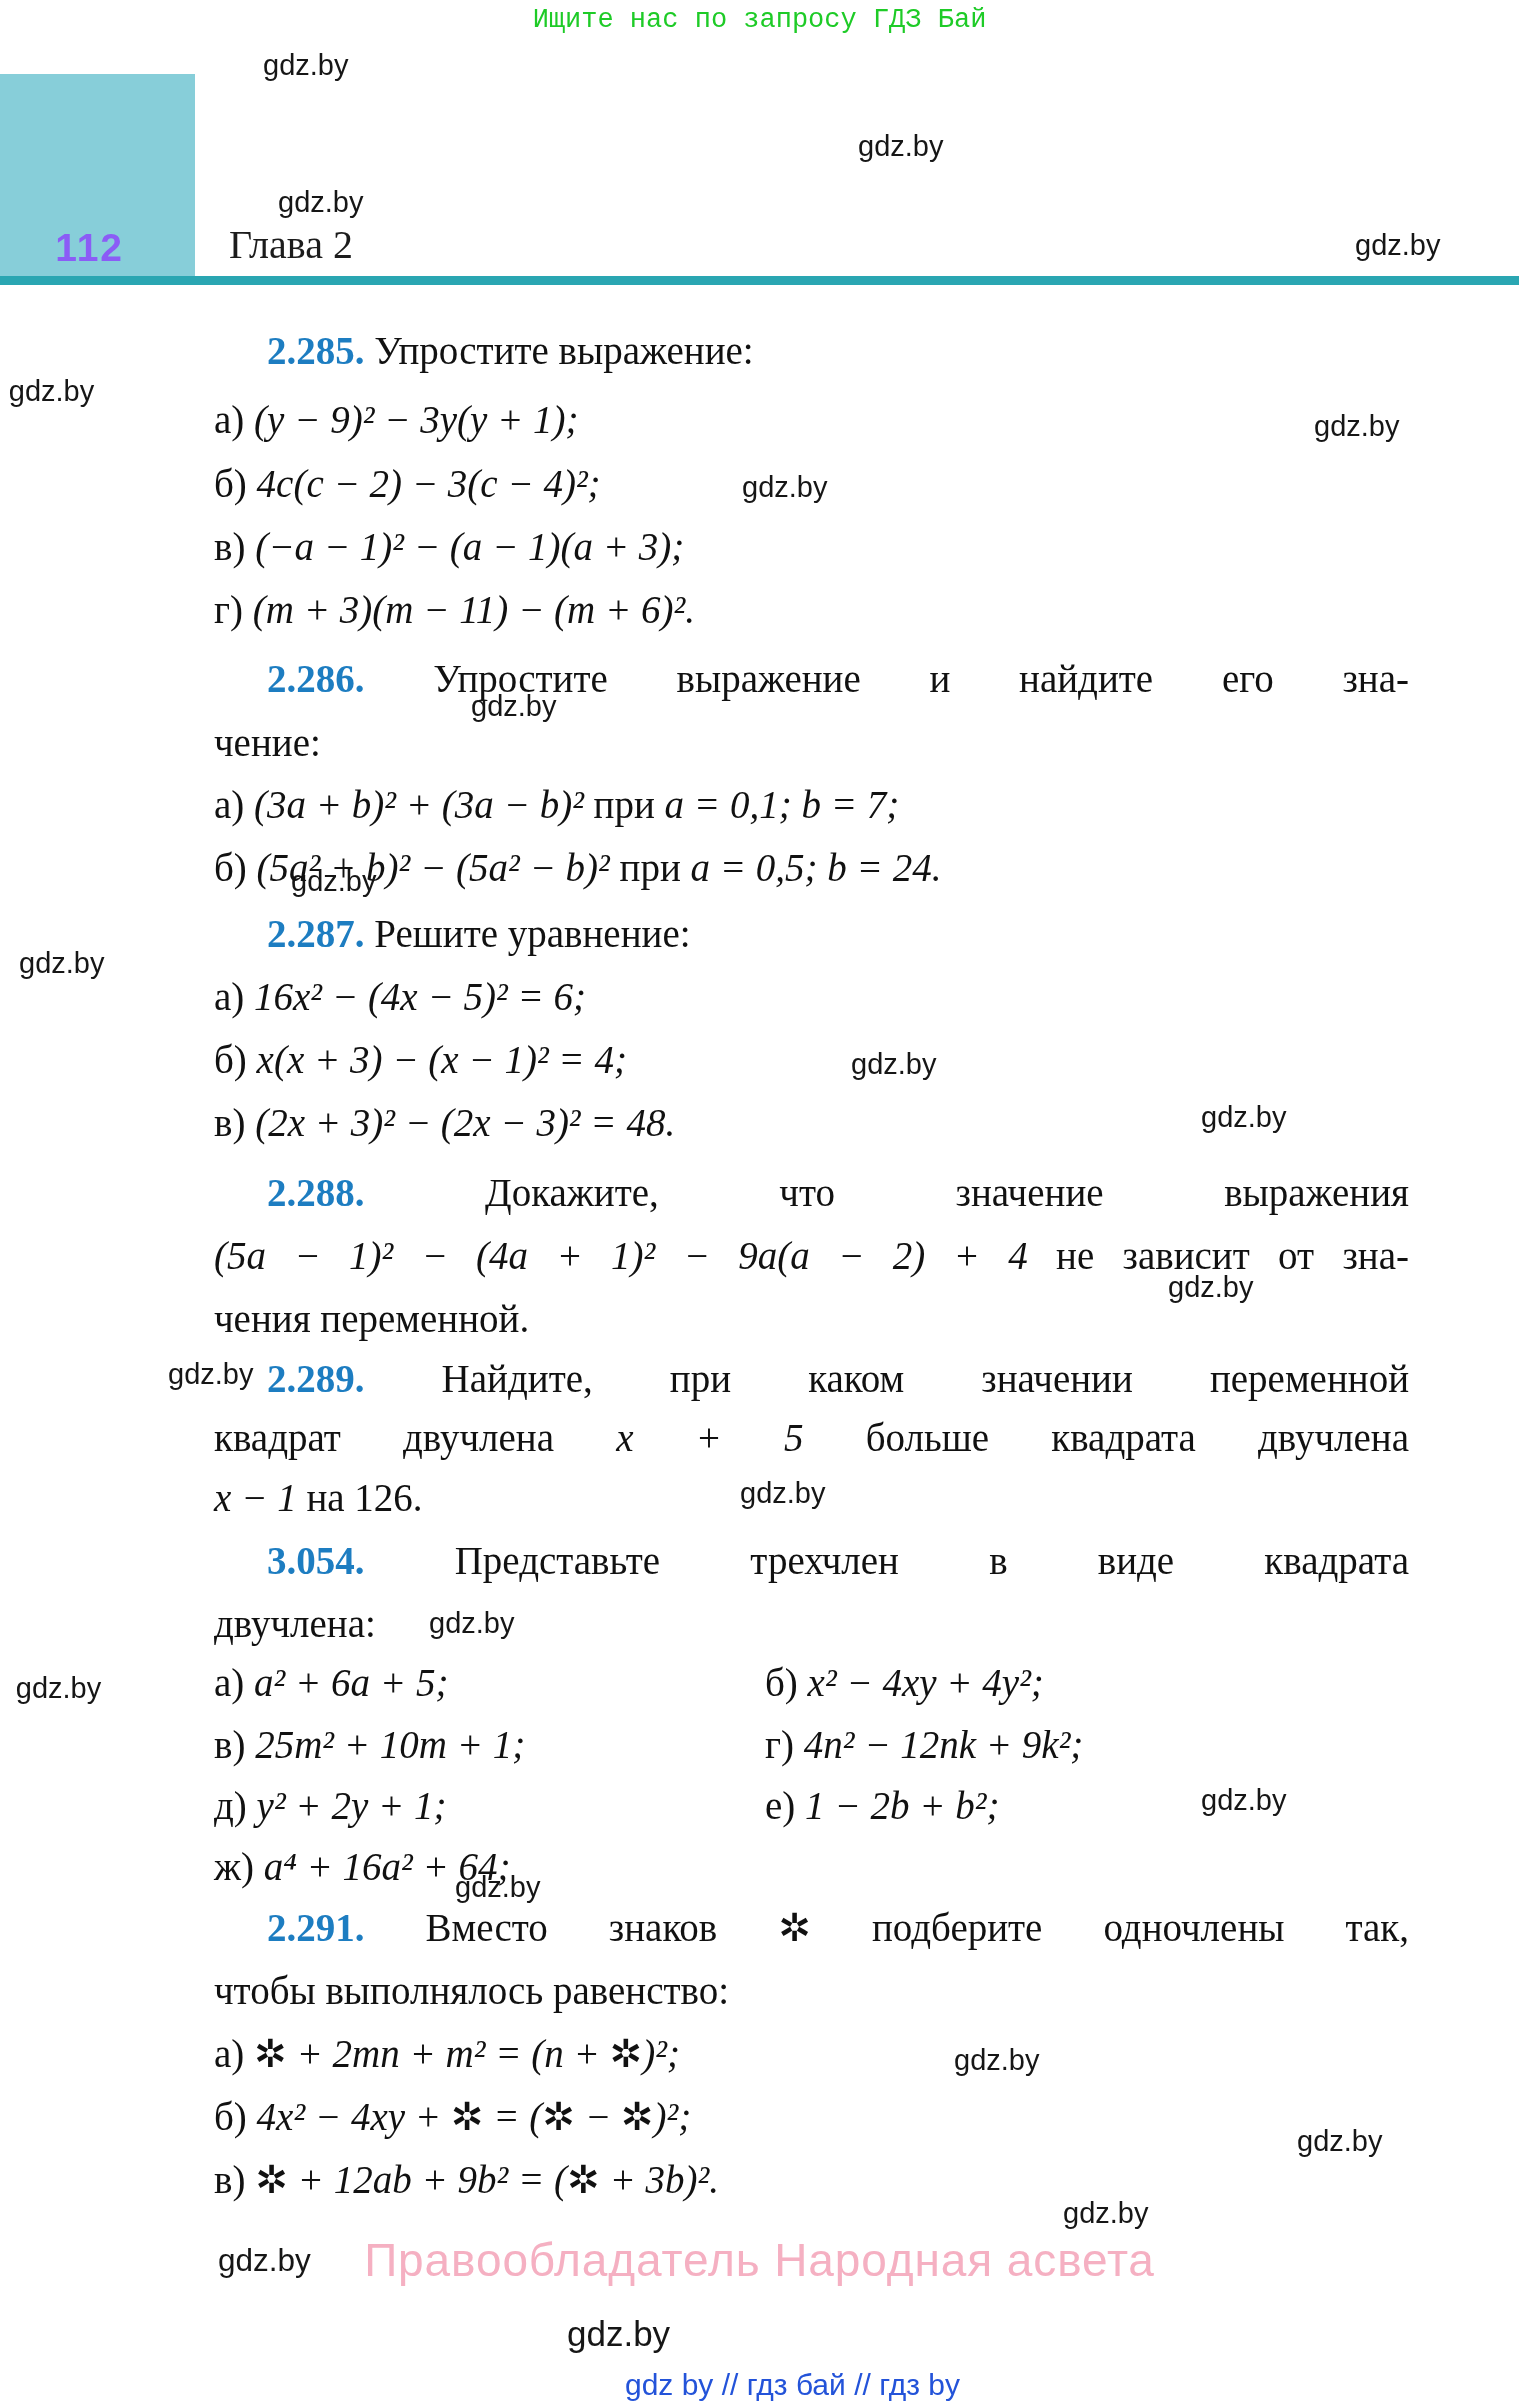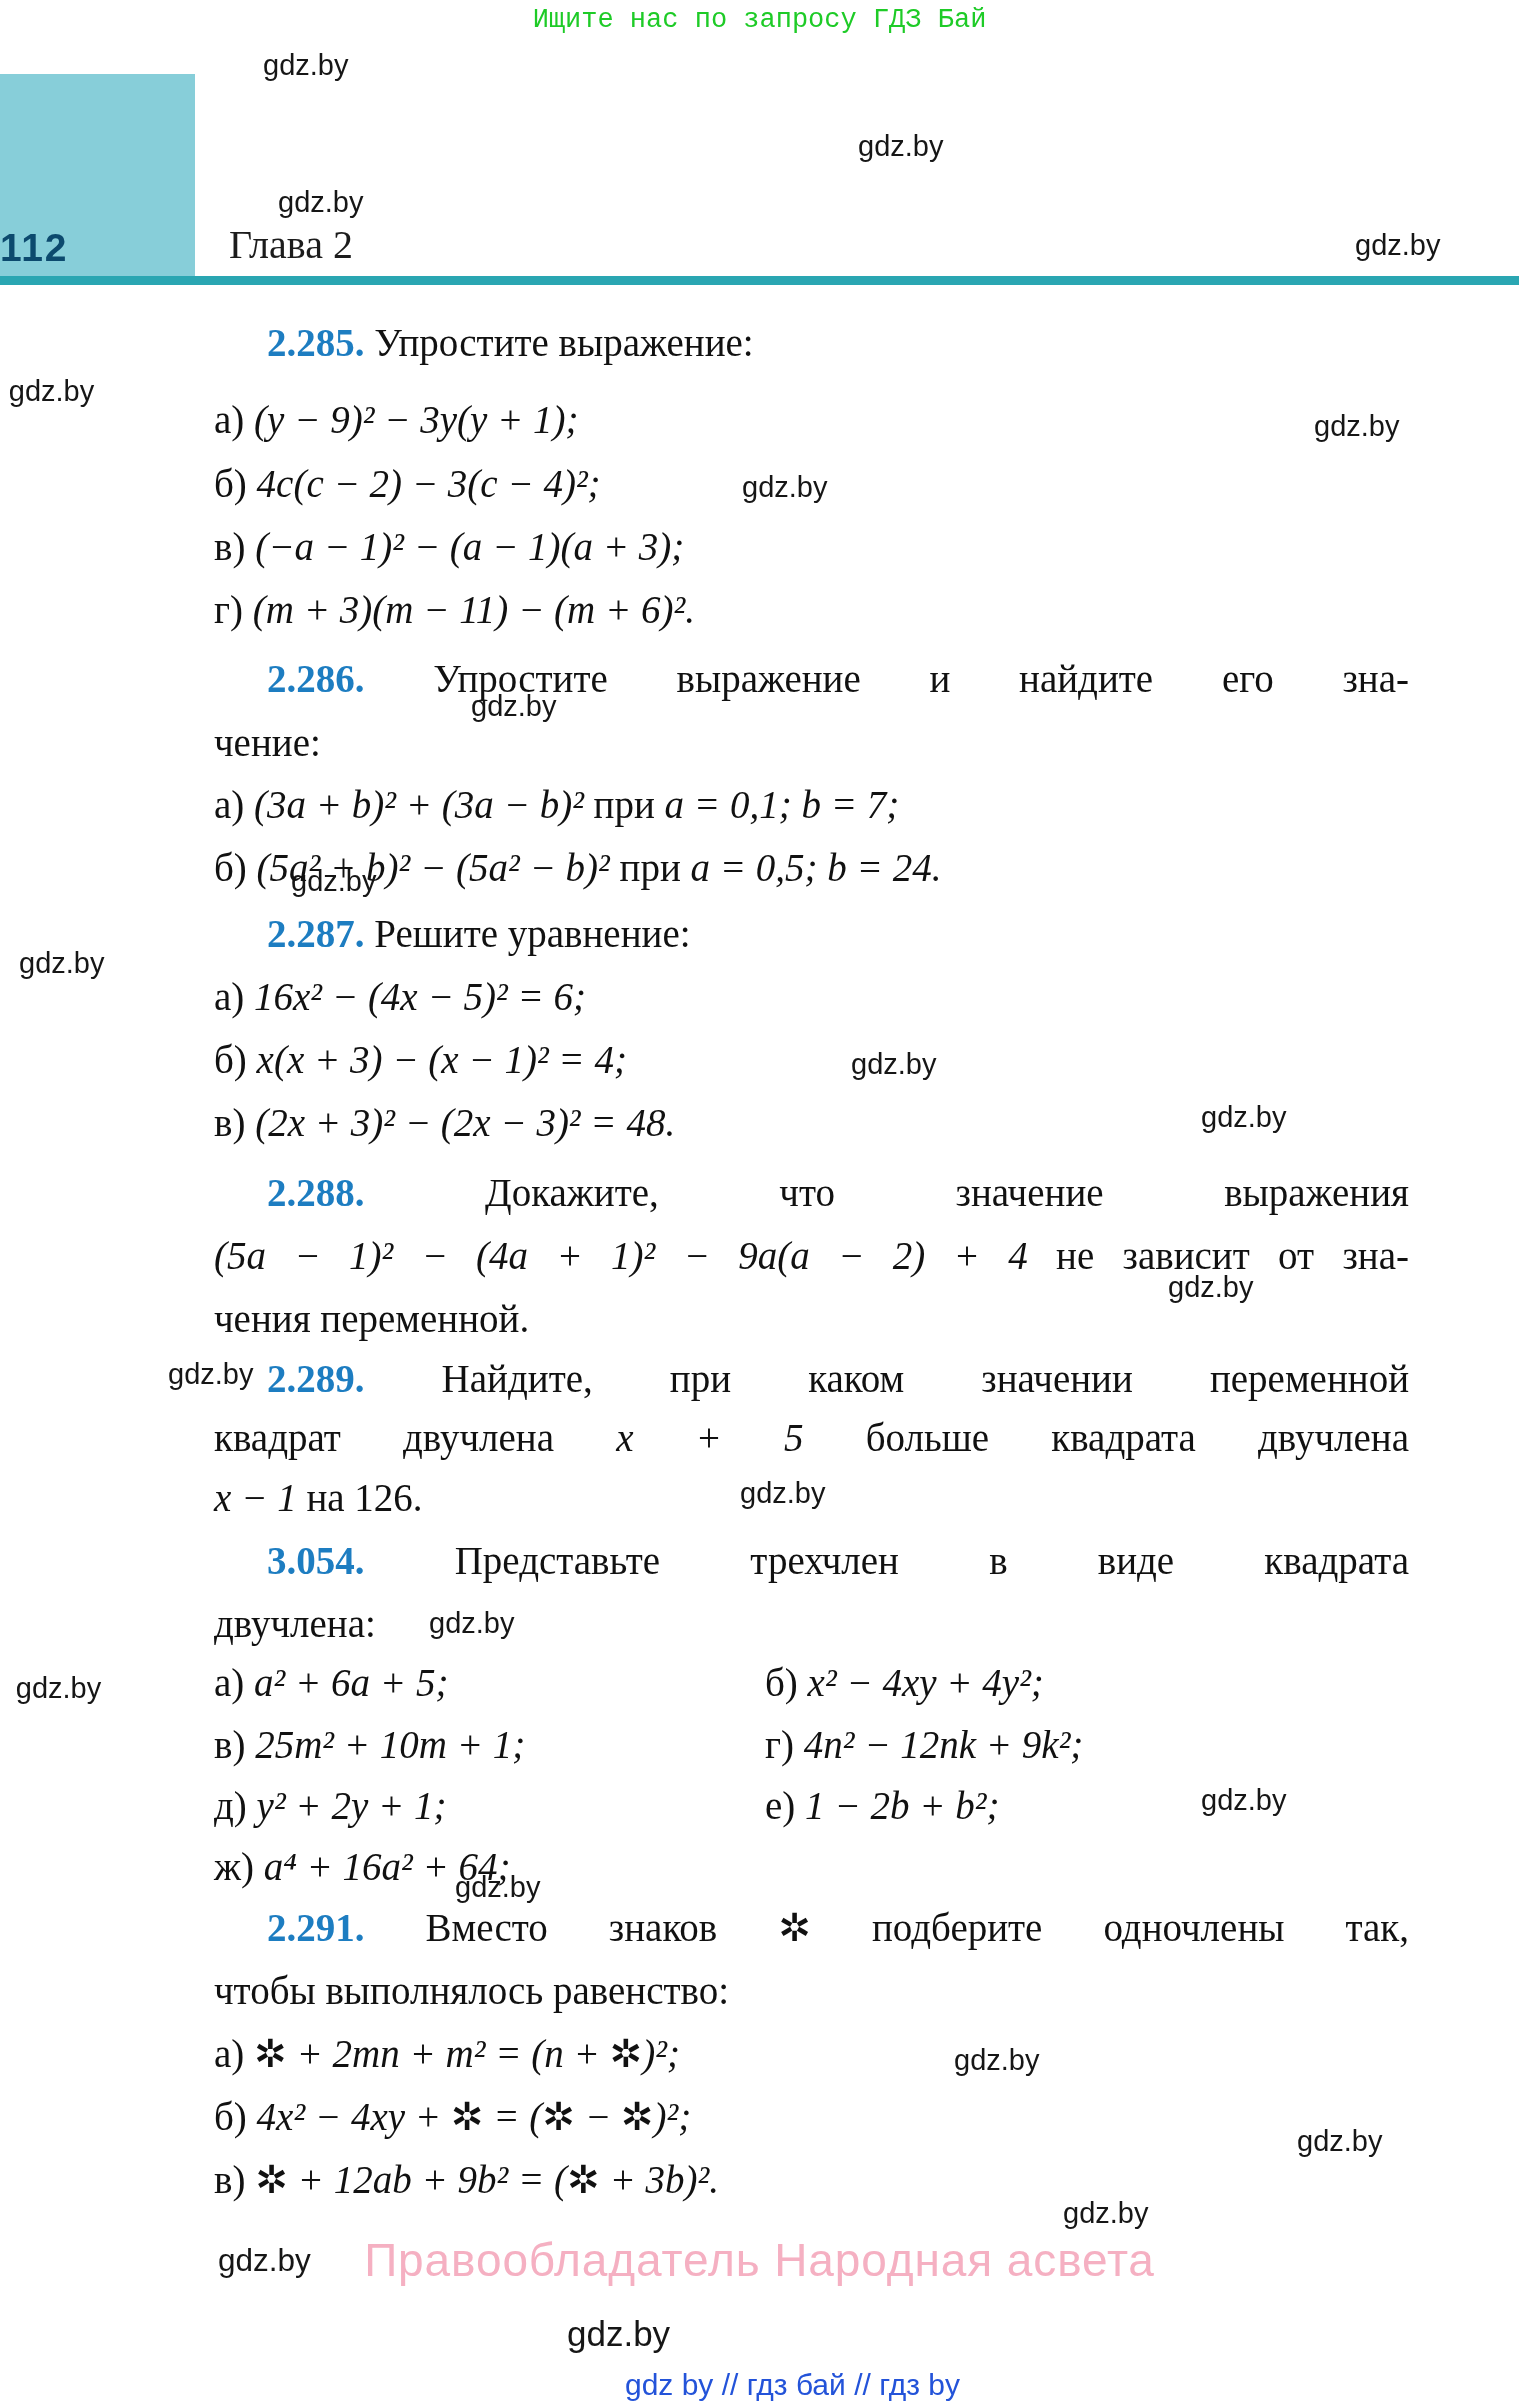--- a/index.html
+++ b/index.html
@@ -3,23 +3,23 @@
 <meta charset="utf-8">
 <style>
   * { margin:0; padding:0; box-sizing:border-box; }
   html,body { width:1519px; height:2401px; }
   body { position:relative; background:#ffffff; overflow:hidden;
          font-family:"Liberation Serif","DejaVu Serif",serif; color:#111; }
 
   
   .side-box { position:absolute; left:0; top:74px; width:195px; height:202px; background:#87ced9; }
   .head-rule { position:absolute; left:0; top:276px; width:1519px; height:8.8px; background:#2aa6b2; }
-  .page-num { position:absolute; left:0; top:226px; width:179px; text-align:left;
+  .page-num { position:absolute; left:0; top:226px; width:179px; text-align:center;
               font-family:"Liberation Sans","DejaVu Sans",sans-serif;
-              font-weight:700; font-size:39px; color:#0c4a6e; letter-spacing:1.8px; }
+              font-weight:700; font-size:39px; color:#8b5cf6; letter-spacing:1.8px; }
   .chapter { position:absolute; left:229px; top:221px; font-weight:400; font-size:40px; color:#1c1c1c; }
 
   
   .promo { position:absolute; top:5.3px; left:50%; transform:translateX(-50%);
            font-family:Liberation Mono, monospace; font-size:27px; color:#1ecb27; white-space:nowrap; }
   .wm { position:absolute; font-family:"Liberation Sans","DejaVu Sans",sans-serif;
         font-size:29px; color:#161616; white-space:nowrap; }
 
   
   .ln { position:absolute; left:214px; width:1195px; font-size:39px; line-height:1.25; white-space:nowrap; }
@@ -67,21 +67,21 @@
 <span class="wm" style="left:168px;top:1358px">gdz.by</span>
 <span class="wm" style="left:740px;top:1477px">gdz.by</span>
 <span class="wm" style="left:429px;top:1607px">gdz.by</span>
 <span class="wm" style="left:15.8px;top:1672px">gdz.by</span>
 <span class="wm" style="left:1201px;top:1784px">gdz.by</span>
 <span class="wm" style="left:455px;top:1871px">gdz.by</span>
 <span class="wm" style="left:954px;top:2044px">gdz.by</span>
 <span class="wm" style="left:1297px;top:2125px">gdz.by</span>
 <span class="wm" style="left:1063px;top:2197px">gdz.by</span>
 
-<div class="ln ind" style="top:319px">
+<div class="ln ind" style="top:327px">
   <span class="num">2.285.</span>
   <span>Упростите выражение:</span>
 </div>
 <div class="ln" style="top:396px">
   <span class="lbl">а)</span>
   <span class="m">(y − 9)² − 3y(y + 1);</span>
 </div>
 <div class="ln" style="top:460px">
   <span class="lbl">б)</span>
   <span class="m">4c(c − 2) − 3(c − 4)²;</span>

